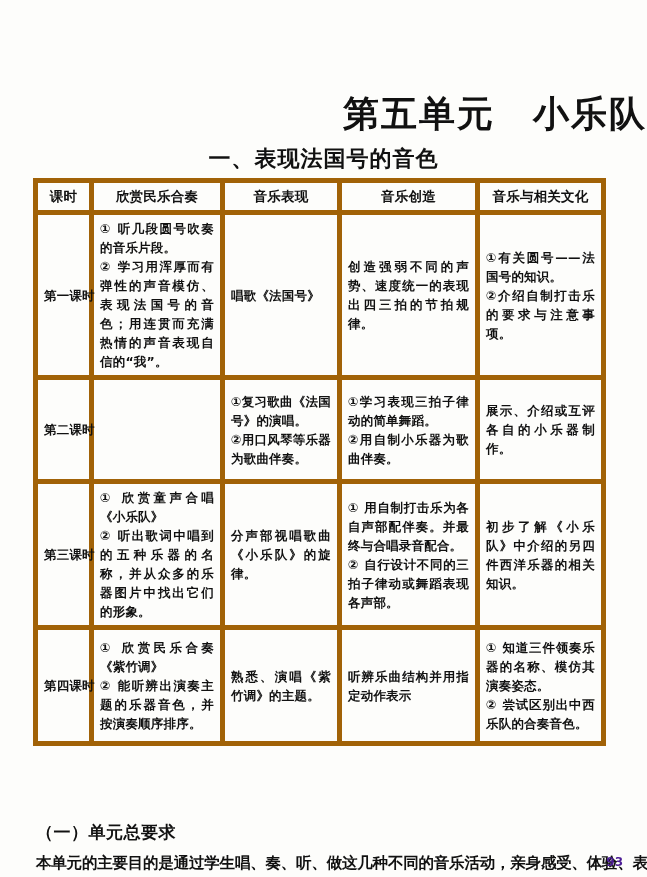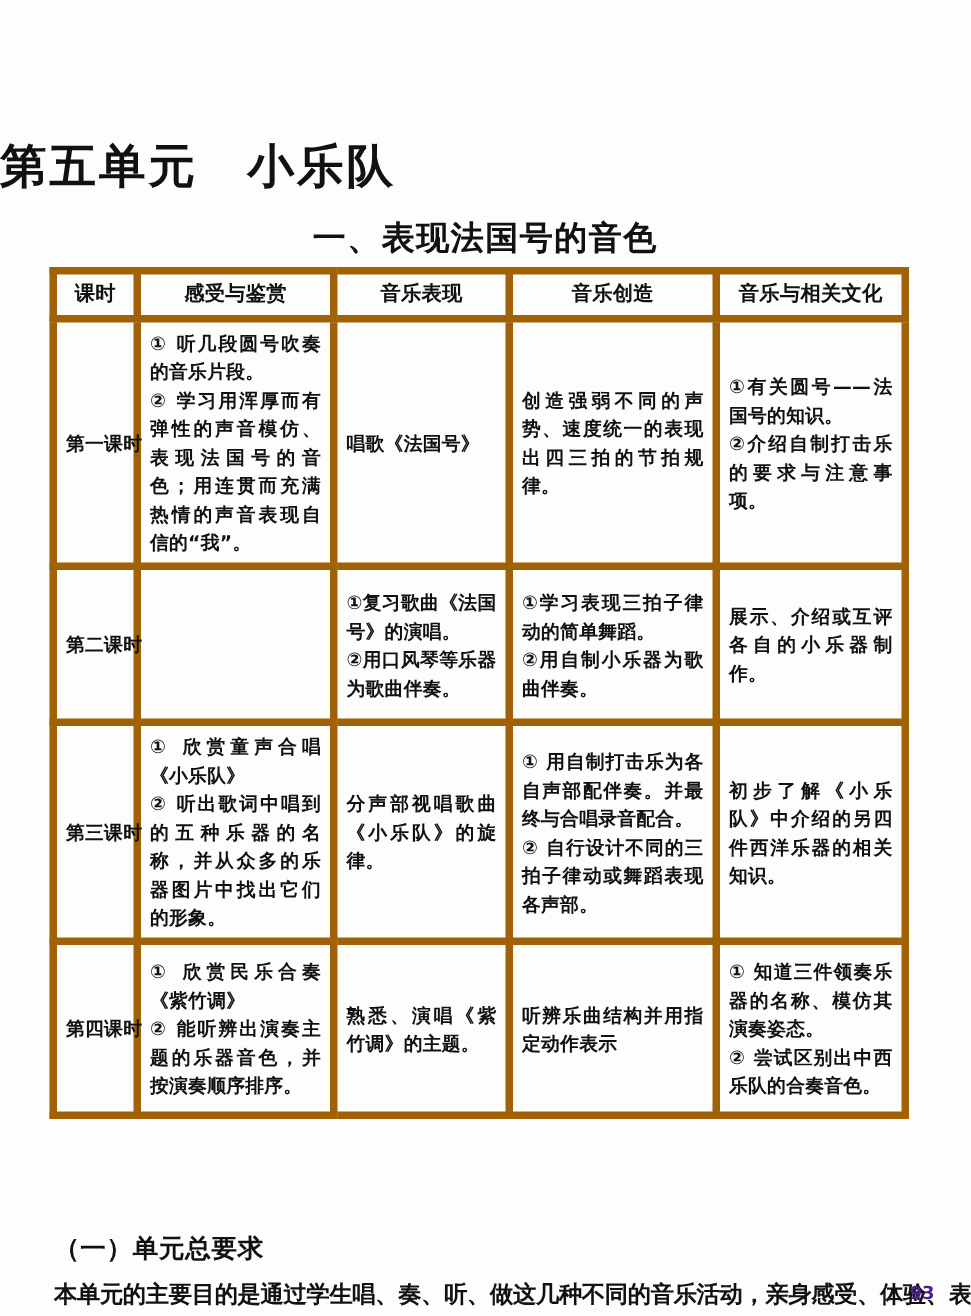--- a/index.html
+++ b/index.html
@@ -21,22 +21,22 @@
     height: 877px;
     box-sizing: border-box;
   }
 
   
   .unit-title {
     position: absolute;
     top: 42px;
     left: 0;
     width: 647px;
-    text-align: left;
-    font-size: 31px;
+    text-align: right;
+    font-size: 36px;
     font-weight: bold;
     letter-spacing: 2px;
     font-family: "DejaVu Sans", "Liberation Sans", sans-serif;
     white-space: pre;
     margin-top: 48px;
   }
   .section-heading-1 {
     position: absolute;
     top: 126px;
     left: 0;
@@ -155,21 +155,21 @@
     <colgroup>
       <col class="col-period">
       <col class="col-appr">
       <col class="col-perf">
       <col class="col-create">
       <col class="col-culture">
     </colgroup>
     <thead>
       <tr>
         <th>课时</th>
-        <th>感受与鉴赏</th>
+        <th>欣赏民乐合奏</th>
         <th>音乐表现</th>
         <th>音乐创造</th>
         <th>音乐与相关文化</th>
       </tr>
     </thead>
     <tbody>
       <tr class="row-1">
         <td class="cell-period">第一课时</td>
         <td class="cell-body">
           <p>① 听几段圆号吹奏的音乐片段。</p>

